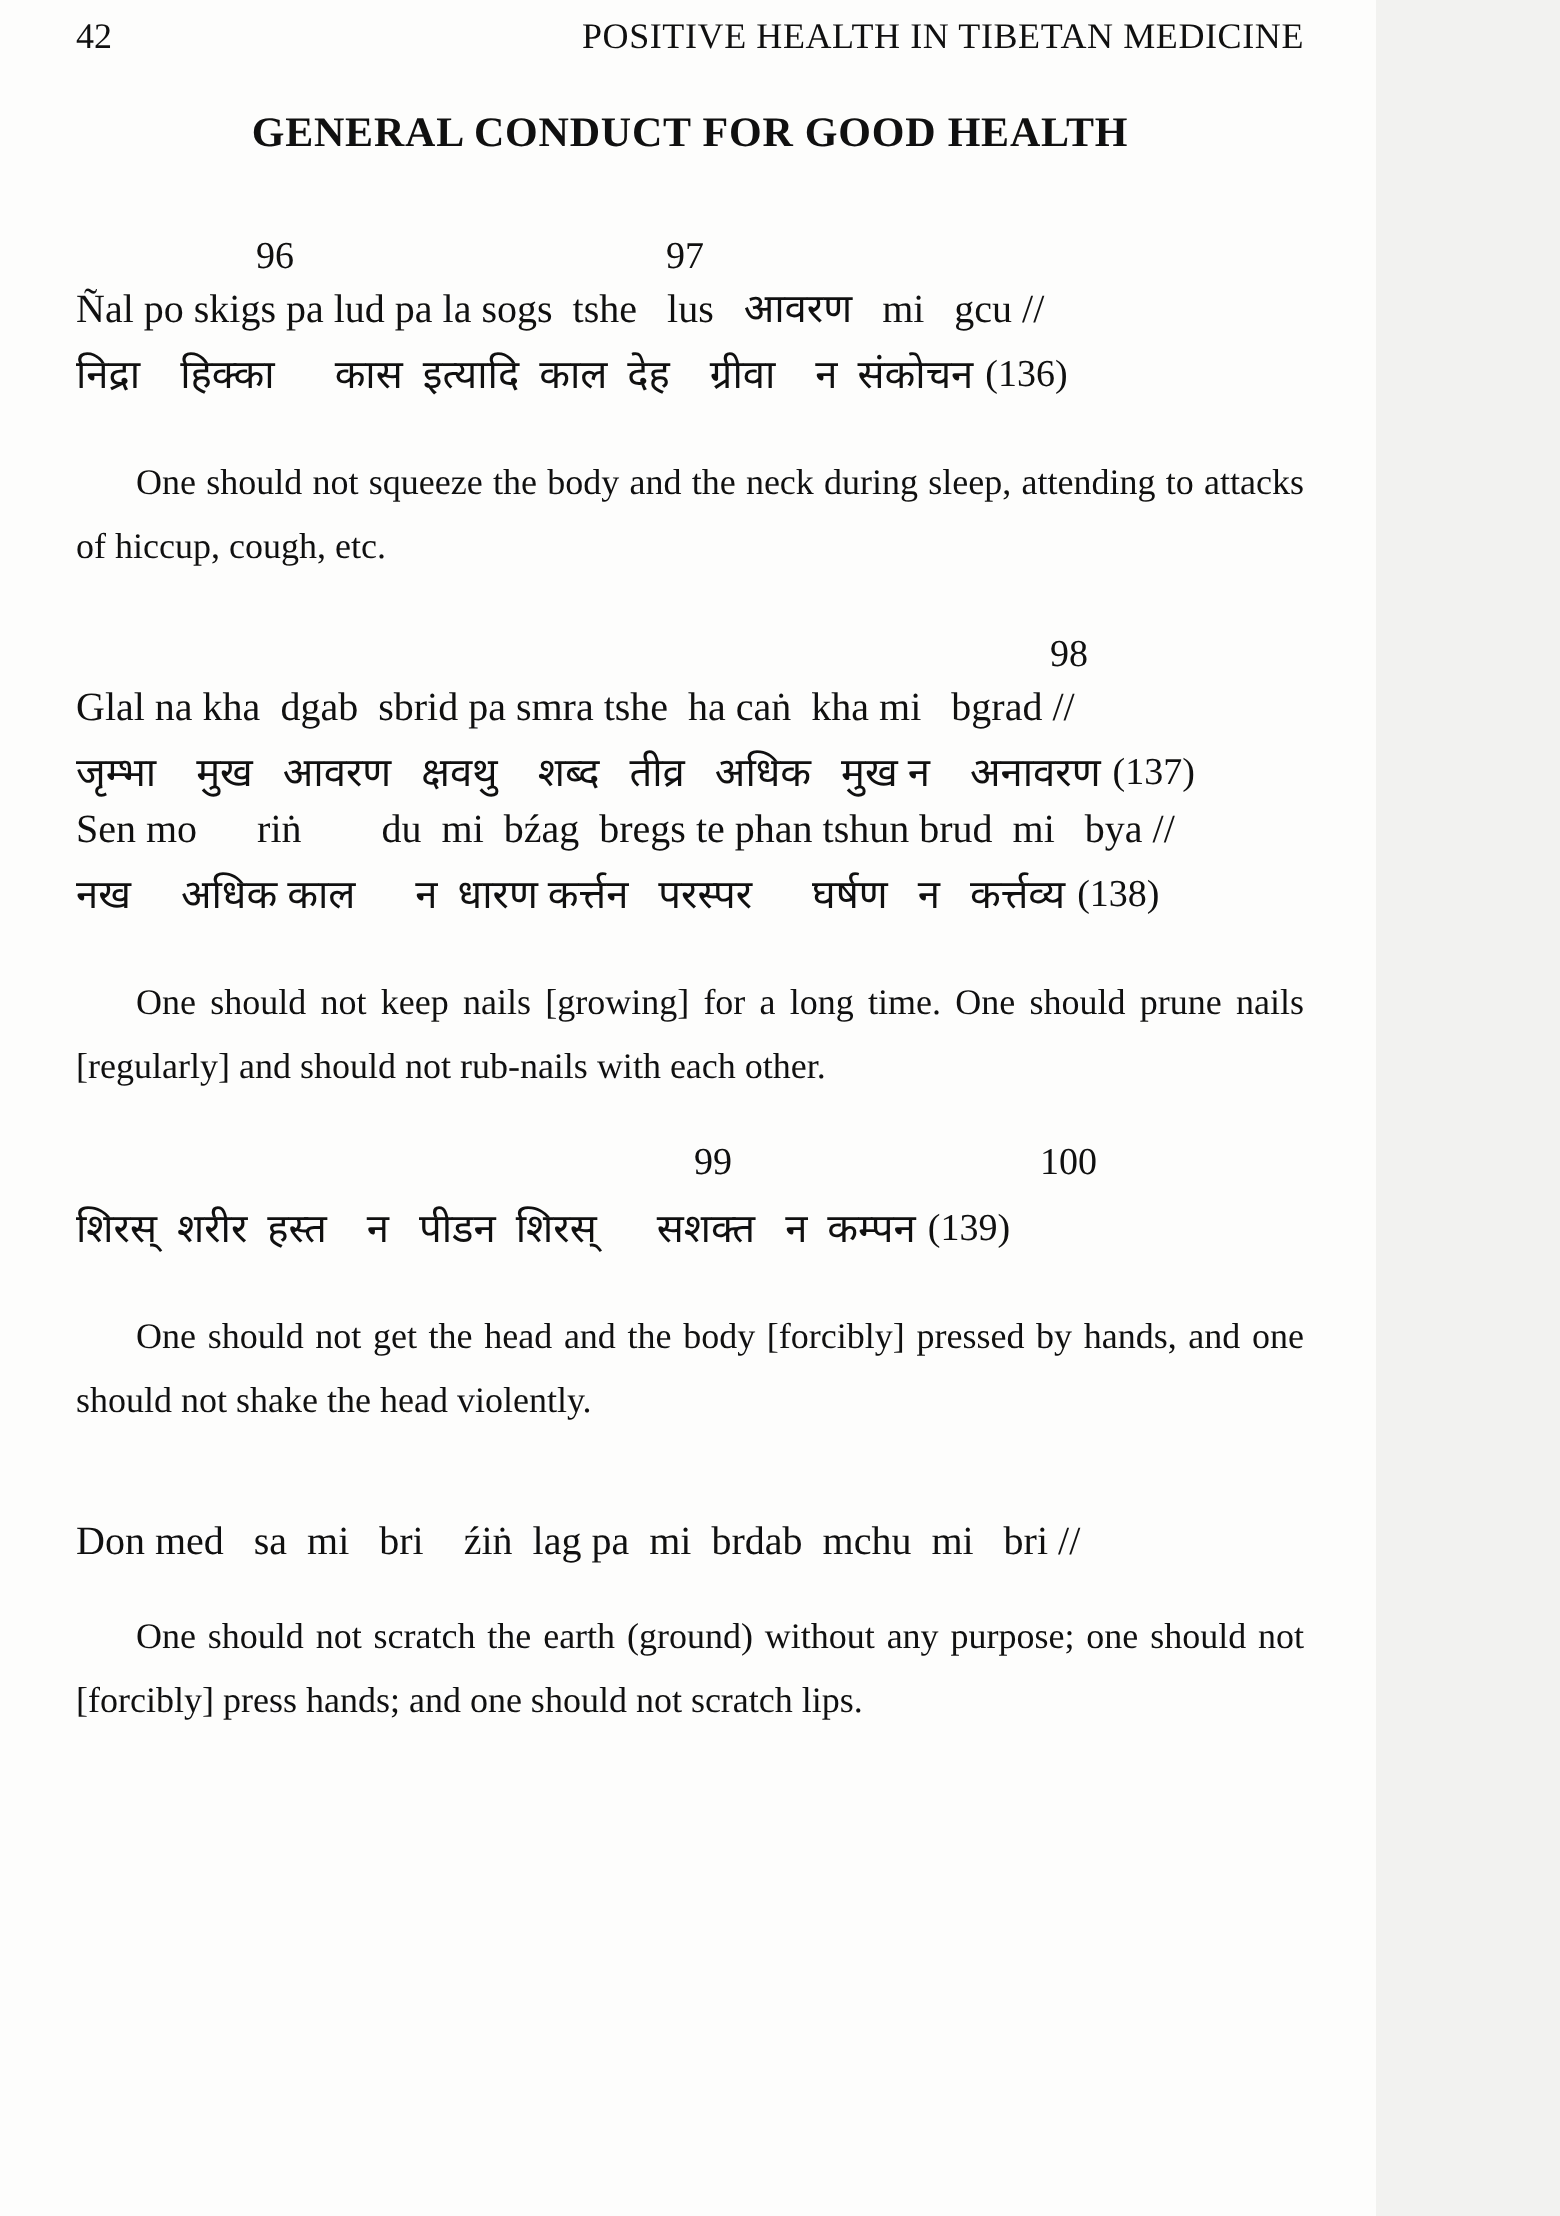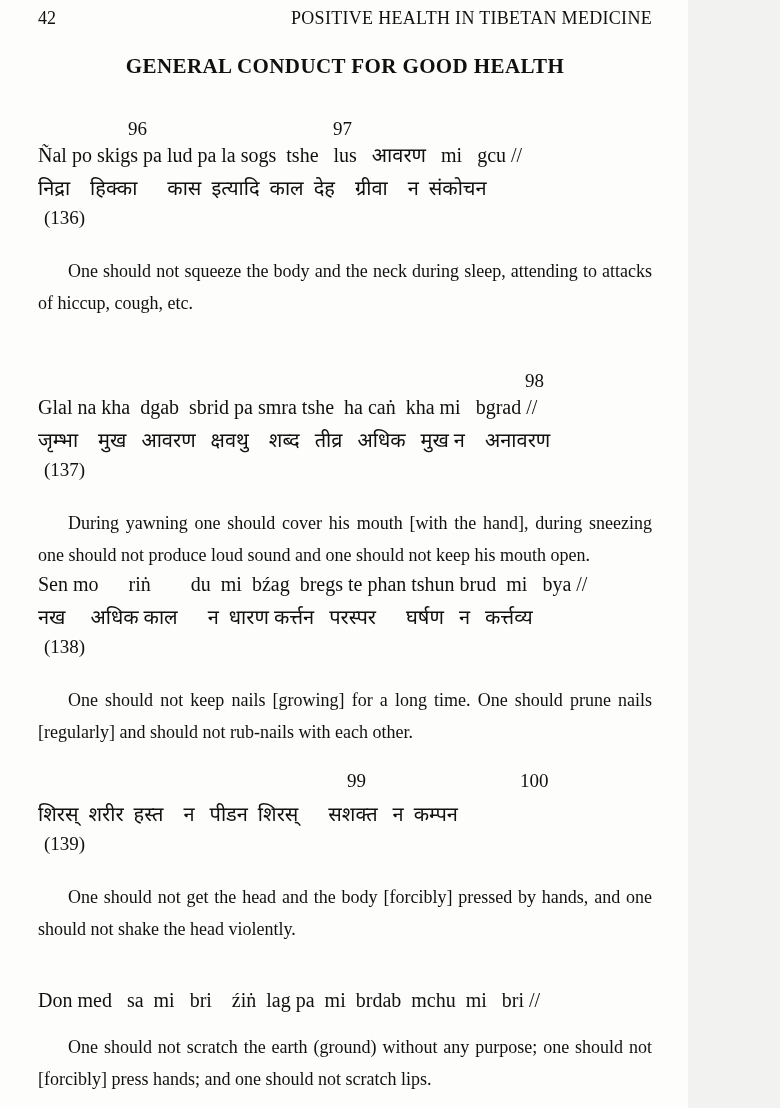--- a/index.html
+++ b/index.html
@@ -28,42 +28,41 @@
   .section-title {
     text-align:center;
     font-size:21px;
     font-weight:bold;
     letter-spacing:0.4px;
     margin:26px 0 0 0;
     line-height:24px;
   }
   .verse { position:relative; }
   .v1 { margin-top:40px; }
-  .v2 { margin-top:51px; }
+  .v2 { margin-top:28px; }
   .v3 { }
   .v4 { margin-top:22px; }
   .v5 { margin-top:42px; }
   .numrow {
     position:relative;
     height:24px;
     font-size:19px;
     line-height:22px;
   }
   .numrow .num { position:absolute; top:0; }
   .tib {
     font-size:20px;
     line-height:26px;
     white-space:pre-wrap;
   }
   .hinrow {
     display:flex;
     justify-content:flex-start;
     align-items:flex-start;
     margin-top:5px;
-    flex-direction:column;
   }
   .hin {
     font-size:20px;
     line-height:30px;
     white-space:pre-wrap;
   }
   .ref {
     font-size:19px;
     line-height:30px;
     white-space:nowrap;
@@ -105,21 +104,20 @@
 
   <div class="verse v2">
     <div class="numrow">
       <span class="num" style="left:487px">98</span>
     </div>
     <div class="tib">Glal na kha  dgab  sbrid pa smra tshe  ha caṅ  kha mi   bgrad //</div>
     <div class="hinrow">
       <span class="hin">जृम्भा    मुख   आवरण   क्षवथु    शब्द   तीव्र   अधिक   मुख न    अनावरण</span>
       <span class="ref">(137)</span>
     </div>
-    <p class="eng">During yawning one should cover his mouth [with the hand], during sneezing one should not produce loud sound and one should not keep his mouth open.</p>
   </div>
 
   <div class="verse v3">
     <div class="tib">Sen mo      riṅ        du  mi  bźag  bregs te phan tshun brud  mi   bya //</div>
     <div class="hinrow">
       <span class="hin">नख     अधिक काल      न  धारण कर्त्तन   परस्पर      घर्षण   न   कर्त्तव्य</span>
       <span class="ref">(138)</span>
     </div>
     <p class="eng">One should not keep nails [growing] for a long time.  One should prune nails [regularly] and should not rub-nails with each other.</p>
   </div>

